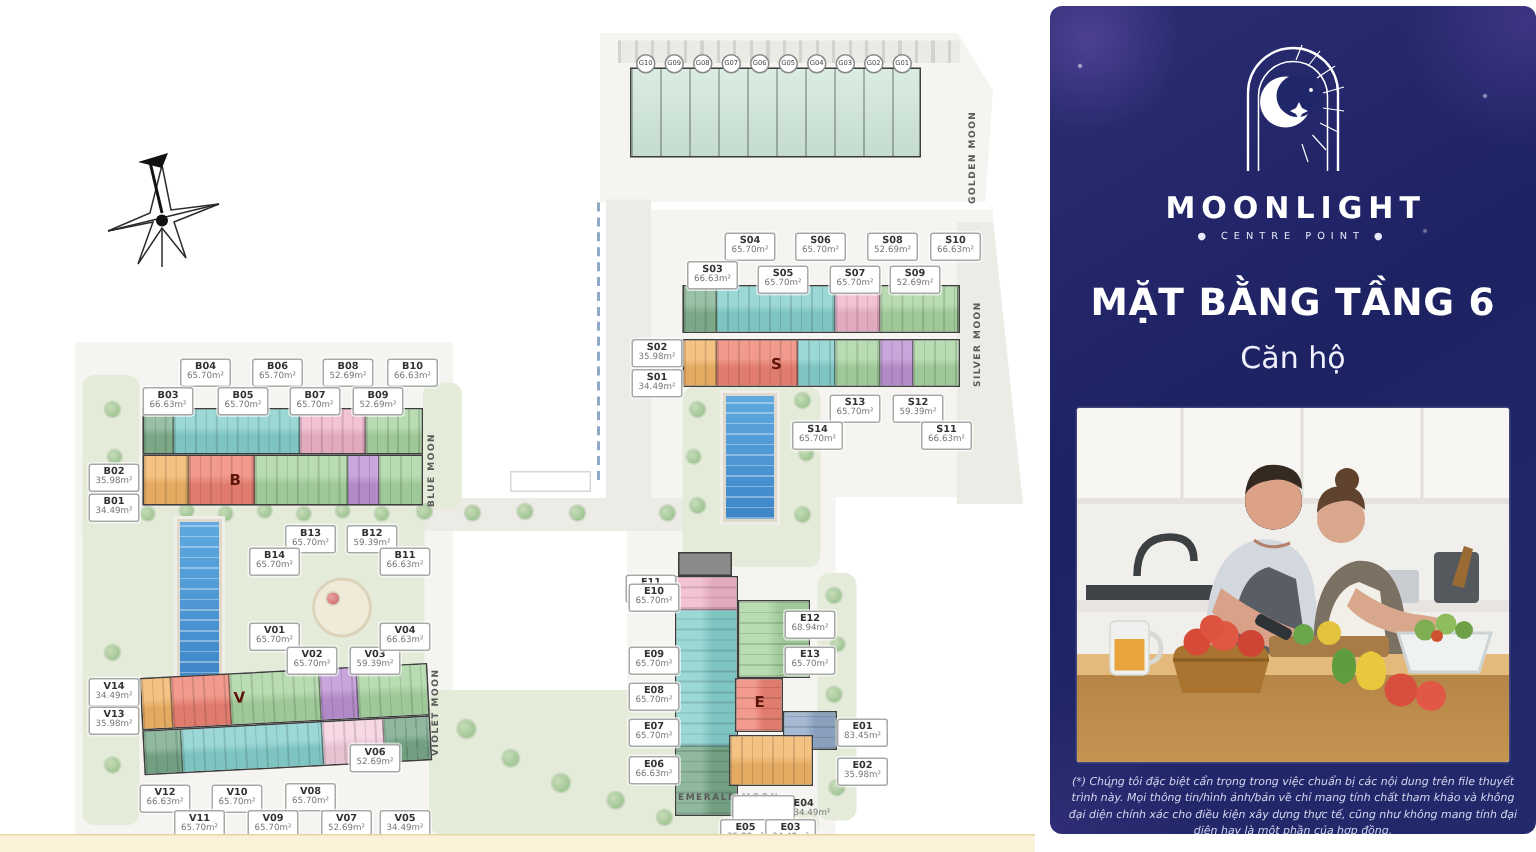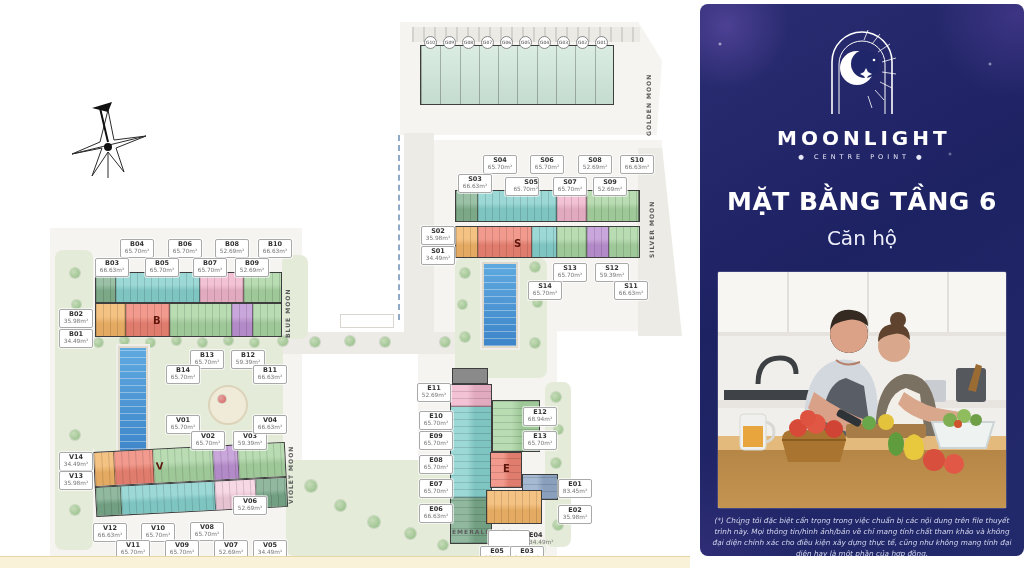--- a/index.html
+++ b/index.html
@@ -263,21 +263,21 @@
         <div class="car">52.69m²</div>
       </div>
     <div class="chip" style="left:620px; top:155px;">
         <div class="cid">S10</div>
         <div class="car">66.63m²</div>
       </div>
     <div class="chip" style="left:458px; top:174px;">
         <div class="cid">S03</div>
         <div class="car">66.63m²</div>
       </div>
-    <div class="chip" style="left:505px; top:177px;text-align:right;">
+    <div class="chip" style="left:505px; top:177px;">
         <div class="cid">S05</div>
         <div class="car">65.70m²</div>
       </div>
     <div class="chip" style="left:553px; top:177px;">
         <div class="cid">S07</div>
         <div class="car">65.70m²</div>
       </div>
     <div class="chip" style="left:593px; top:177px;">
         <div class="cid">S09</div>
         <div class="car">52.69m²</div>
@@ -418,21 +418,21 @@
       </div>
     <div class="chip" style="left:253px; top:540px;">
         <div class="cid">V05</div>
         <div class="car">34.49m²</div>
       </div>
 
     <div class="chip" style="left:417px; top:383px;">
         <div class="cid">E11</div>
         <div class="car">52.69m²</div>
       </div>
-    <div class="chip" style="left:419px; top:411px;">
+    <div class="chip" style="left:419px; top:389px;">
         <div class="cid">E10</div>
         <div class="car">65.70m²</div>
       </div>
     <div class="chip" style="left:419px; top:431px;">
         <div class="cid">E09</div>
         <div class="car">65.70m²</div>
       </div>
     <div class="chip" style="left:419px; top:455px;">
         <div class="cid">E08</div>
         <div class="car">65.70m²</div>

